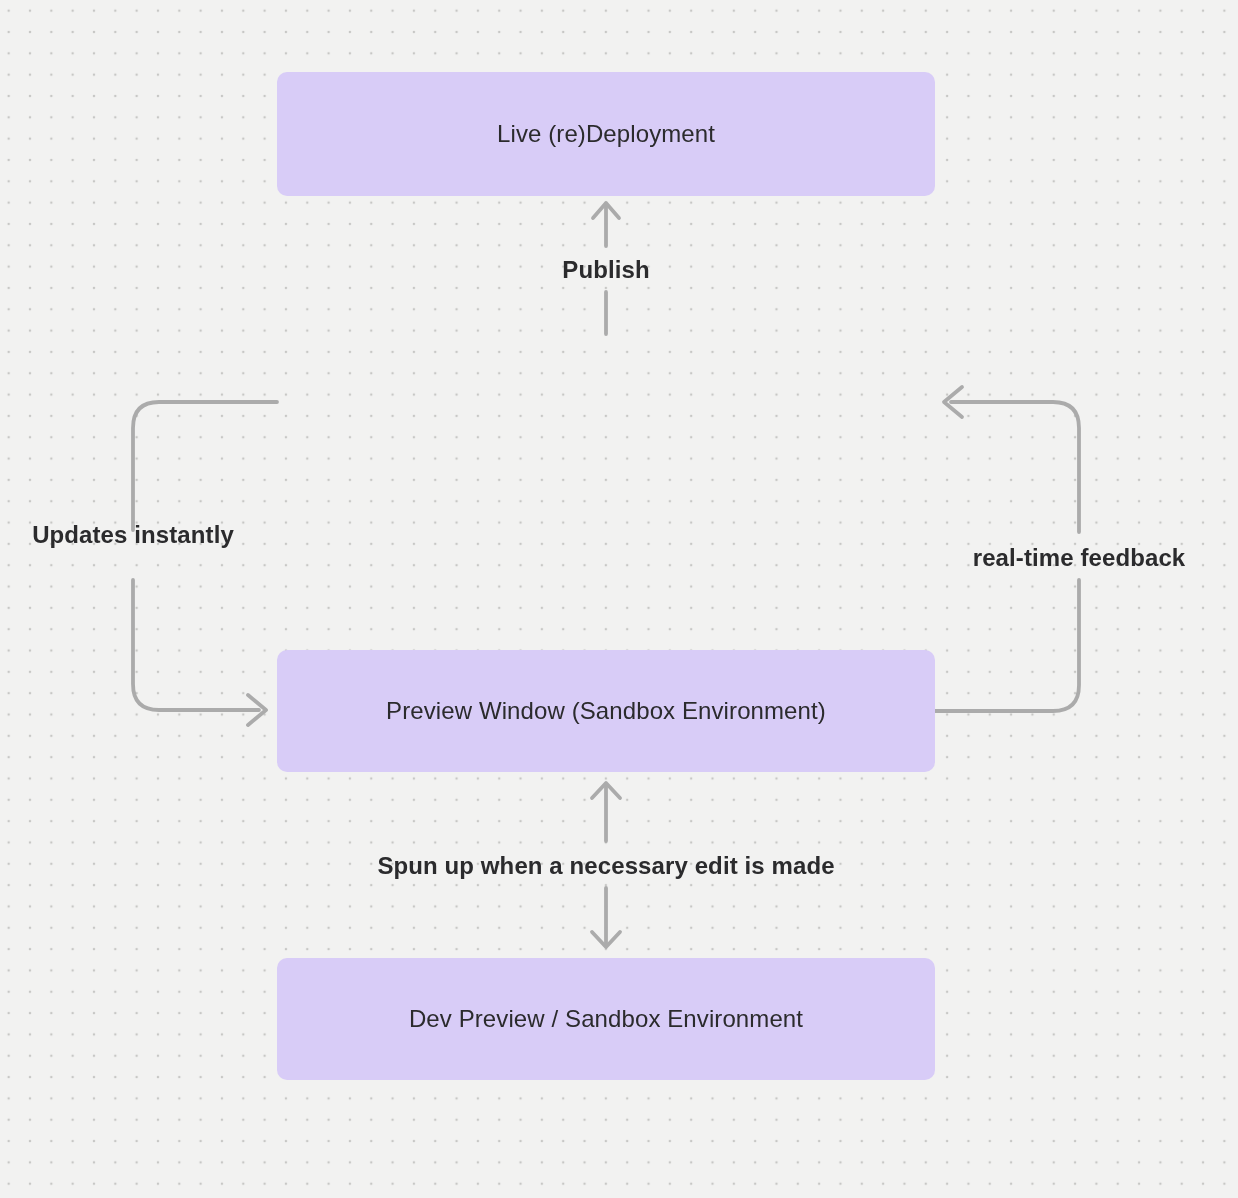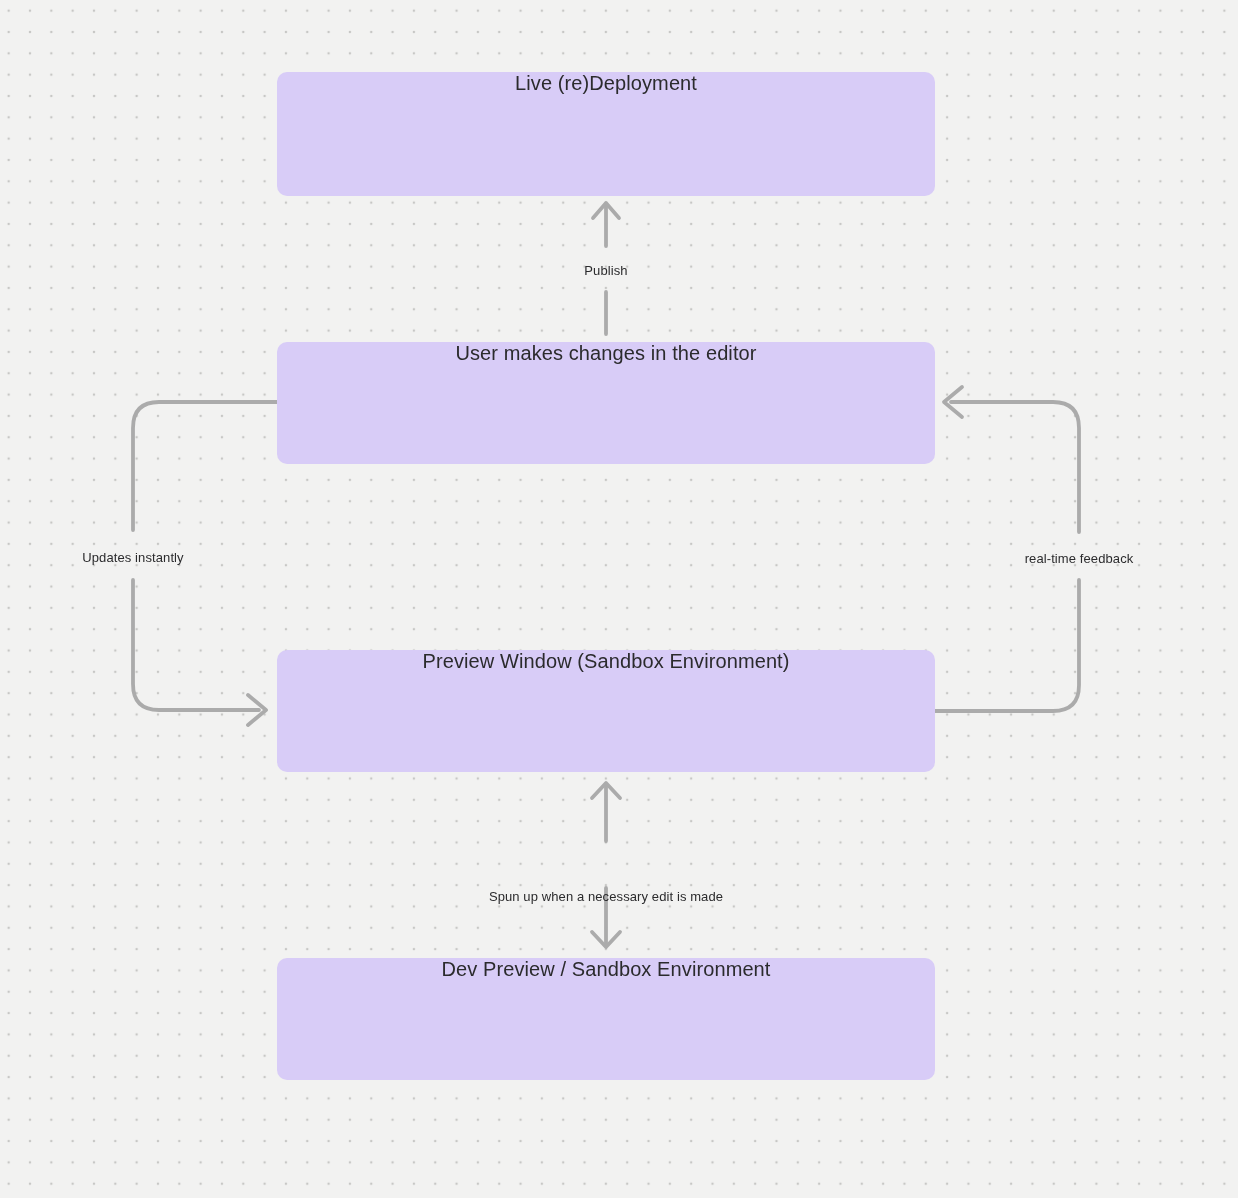--- a/index.html
+++ b/index.html
@@ -31,41 +31,43 @@
     stroke-linecap: round;
     stroke-linejoin: round;
   }
   .node {
     position: absolute;
     left: 277px;
     width: 658px;
     background: #d8ccf7;
     border-radius: 10px;
     display: flex;
+    align-items: center;
     justify-content: center;
     color: #2b2b2d;
-    font-size: 20px;
+    font-size: 24px;
     letter-spacing: 0.1px;
   }
   .node-1 { top: 72px;  height: 124px; }
   .node-2 { top: 342px; height: 122px; }
   .node-3 { top: 650px; height: 122px; }
   .node-4 { top: 958px; height: 122px; }
   .edge-label {
     position: absolute;
     transform: translate(-50%, -50%);
-    font-size: 13px;
+    font-size: 24px;
     color: #2b2b2d;
     white-space: nowrap;
     letter-spacing: 0.1px;
+    font-weight: bold;
   }
   .label-publish  { left: 606px;  top: 270px; }
-  .label-updates  { left: 133px;  top: 557px; }
+  .label-updates  { left: 133px;  top: 535px; }
   .label-feedback { left: 1079px; top: 558px; text-align: center; }
-  .label-spunup   { left: 606px;  top: 896px; }
+  .label-spunup   { left: 606px;  top: 866px; }
 </style>
 </head>
 <body>
 
 <div class="canvas">
 
   <svg class="connector-layer" width="1238" height="1198" viewBox="0 0 1238 1198">
 
     <path d="M606 246 L606 205"></path>
     <path d="M593 218 L606 203 L619 218"></path>
@@ -82,23 +84,20 @@
     <path d="M606 841 L606 785"></path>
     <path d="M592 798 L606 783 L620 798"></path>
     <path d="M606 888 L606 945"></path>
     <path d="M592 932 L606 947 L620 932"></path>
   </svg>
 
   <div class="node node-1">
     <span>Live (re)Deployment</span>
   </div>
 
-  <div class="node node-2">
-    <span>User makes changes in the editor</span>
-  </div>
 
   <div class="node node-3">
     <span>Preview Window (Sandbox Environment)</span>
   </div>
 
   <div class="node node-4">
     <span>Dev Preview / Sandbox Environment</span>
   </div>
 
   <div class="edge-label label-publish">Publish</div>

